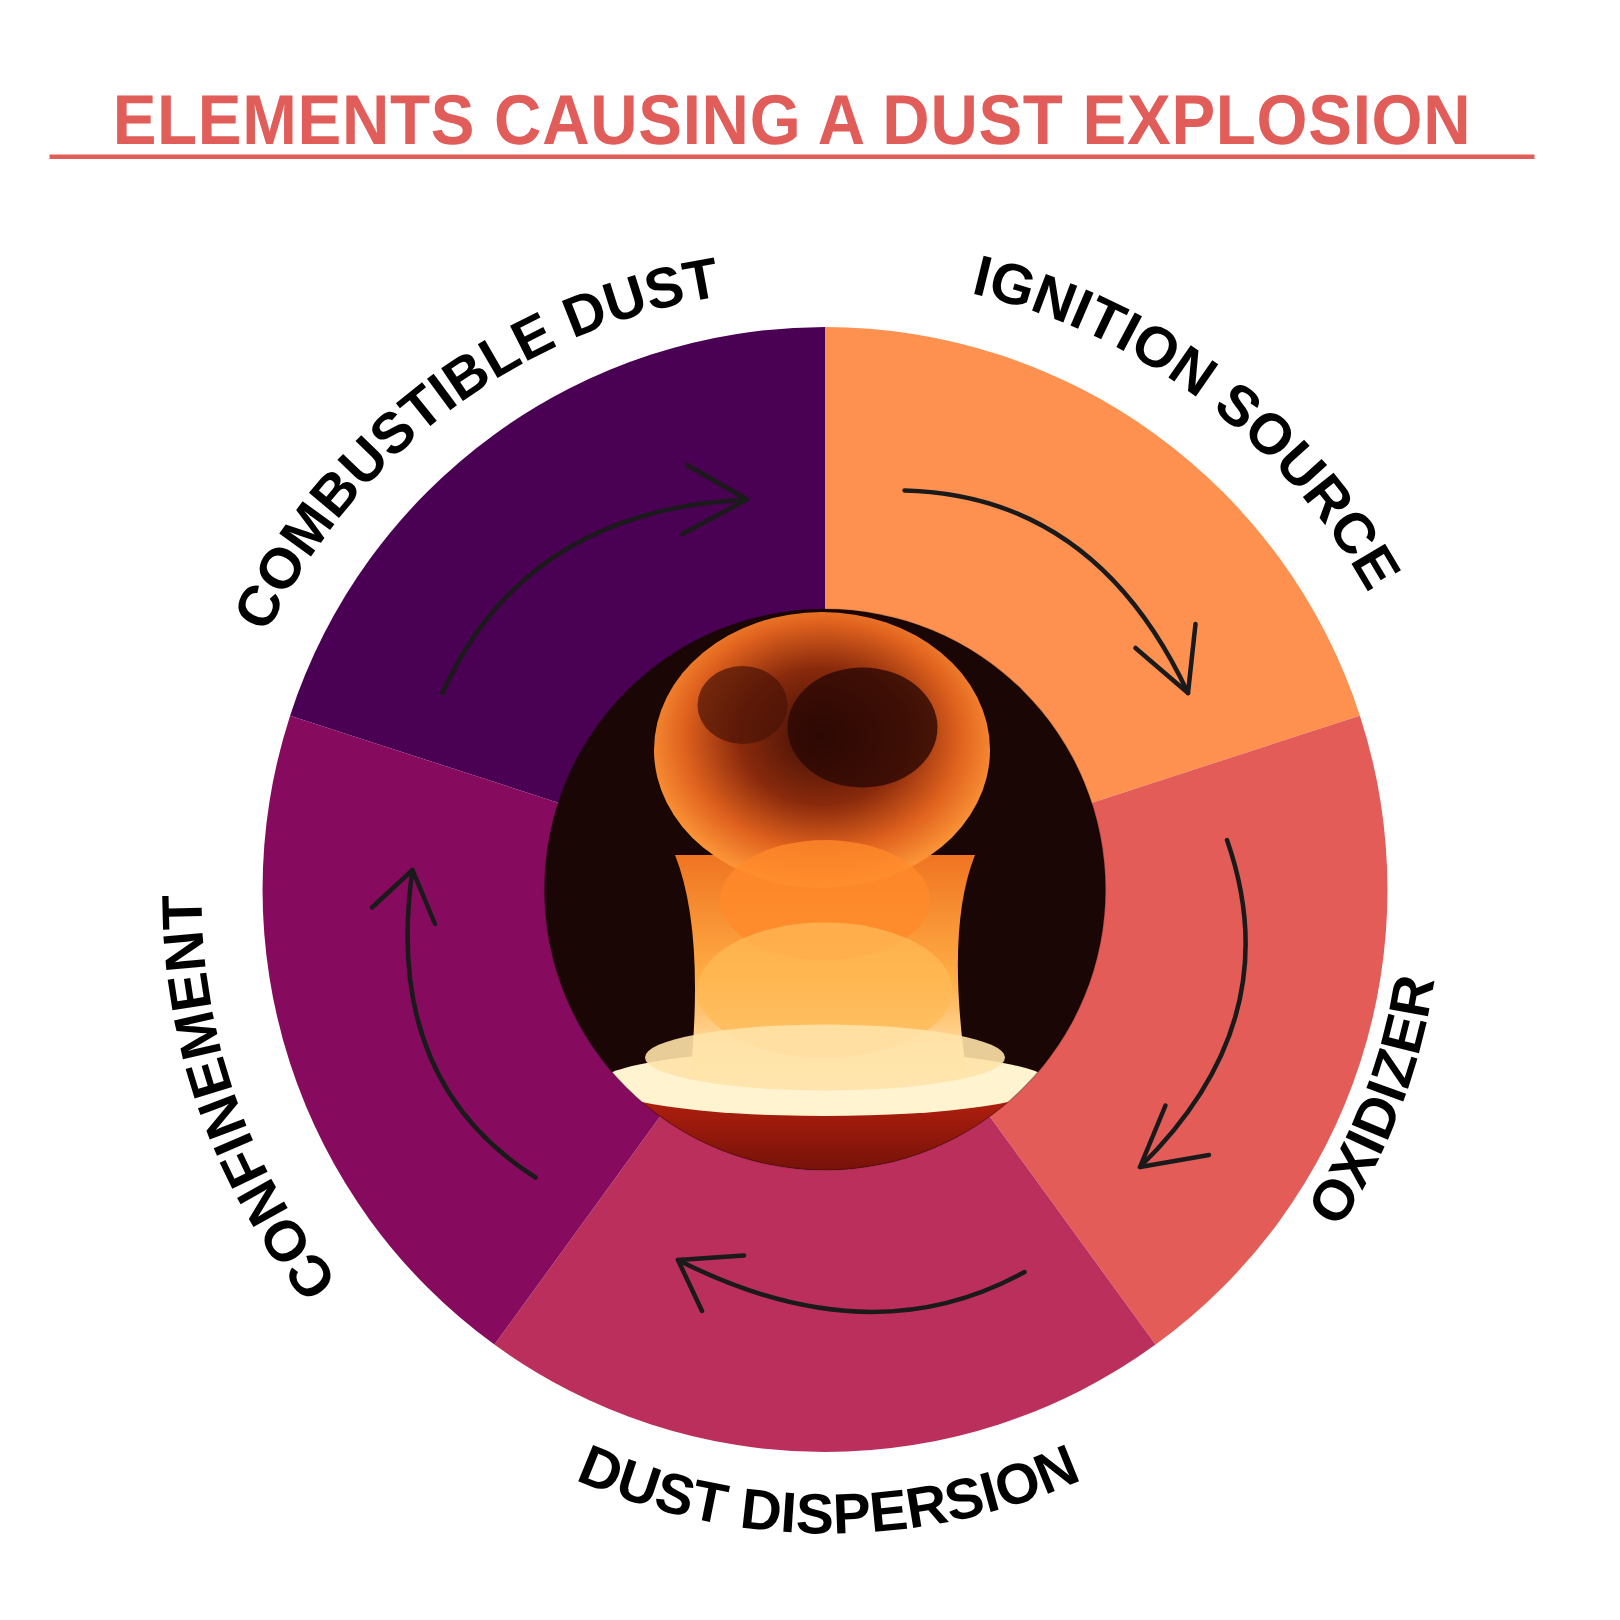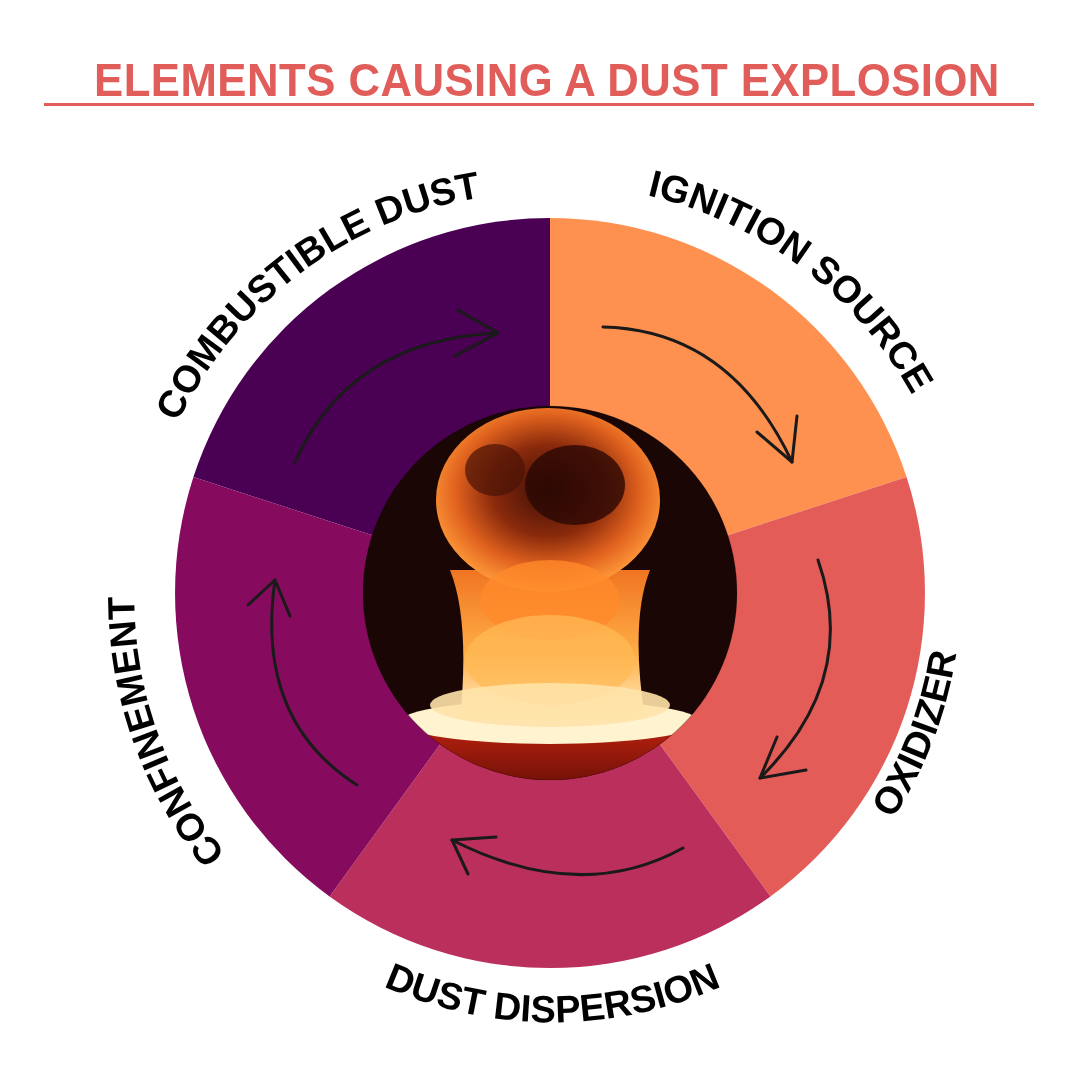--- a/index.html
+++ b/index.html
@@ -1,17 +1,17 @@
 <!DOCTYPE html>
 <html><head>
 <meta charset="utf-8">
 <style>
   html,body{margin:0;padding:0;background:#ffffff;}
   body{width:1080px;height:1080px;position:relative;overflow:hidden;font-family:"Liberation Sans","DejaVu Sans",sans-serif;}
-  .title{position:absolute;left:44px;top:52px;width:990px;height:60px;text-align:right;}
+  .title{position:absolute;left:33px;top:52px;width:990px;height:60px;text-align:center;}
   .title-text{font-family:"Liberation Sans",sans-serif;font-weight:bold;font-size:47px;color:#e05d5a;letter-spacing:0.5px;white-space:nowrap;display:inline-block;transform:scaleX(0.93);transform-origin:center;}
   .title-underline{position:absolute;left:0;top:51px;width:990px;height:3px;background:#e05d5a;}
   svg.diagram{position:absolute;left:0;top:0;width:1080px;height:1080px;}
 </style>
 </head>
 <body>
 
 <div class="title">
   <span class="title-text">ELEMENTS CAUSING A DUST EXPLOSION</span>
   <div class="title-underline"></div>

